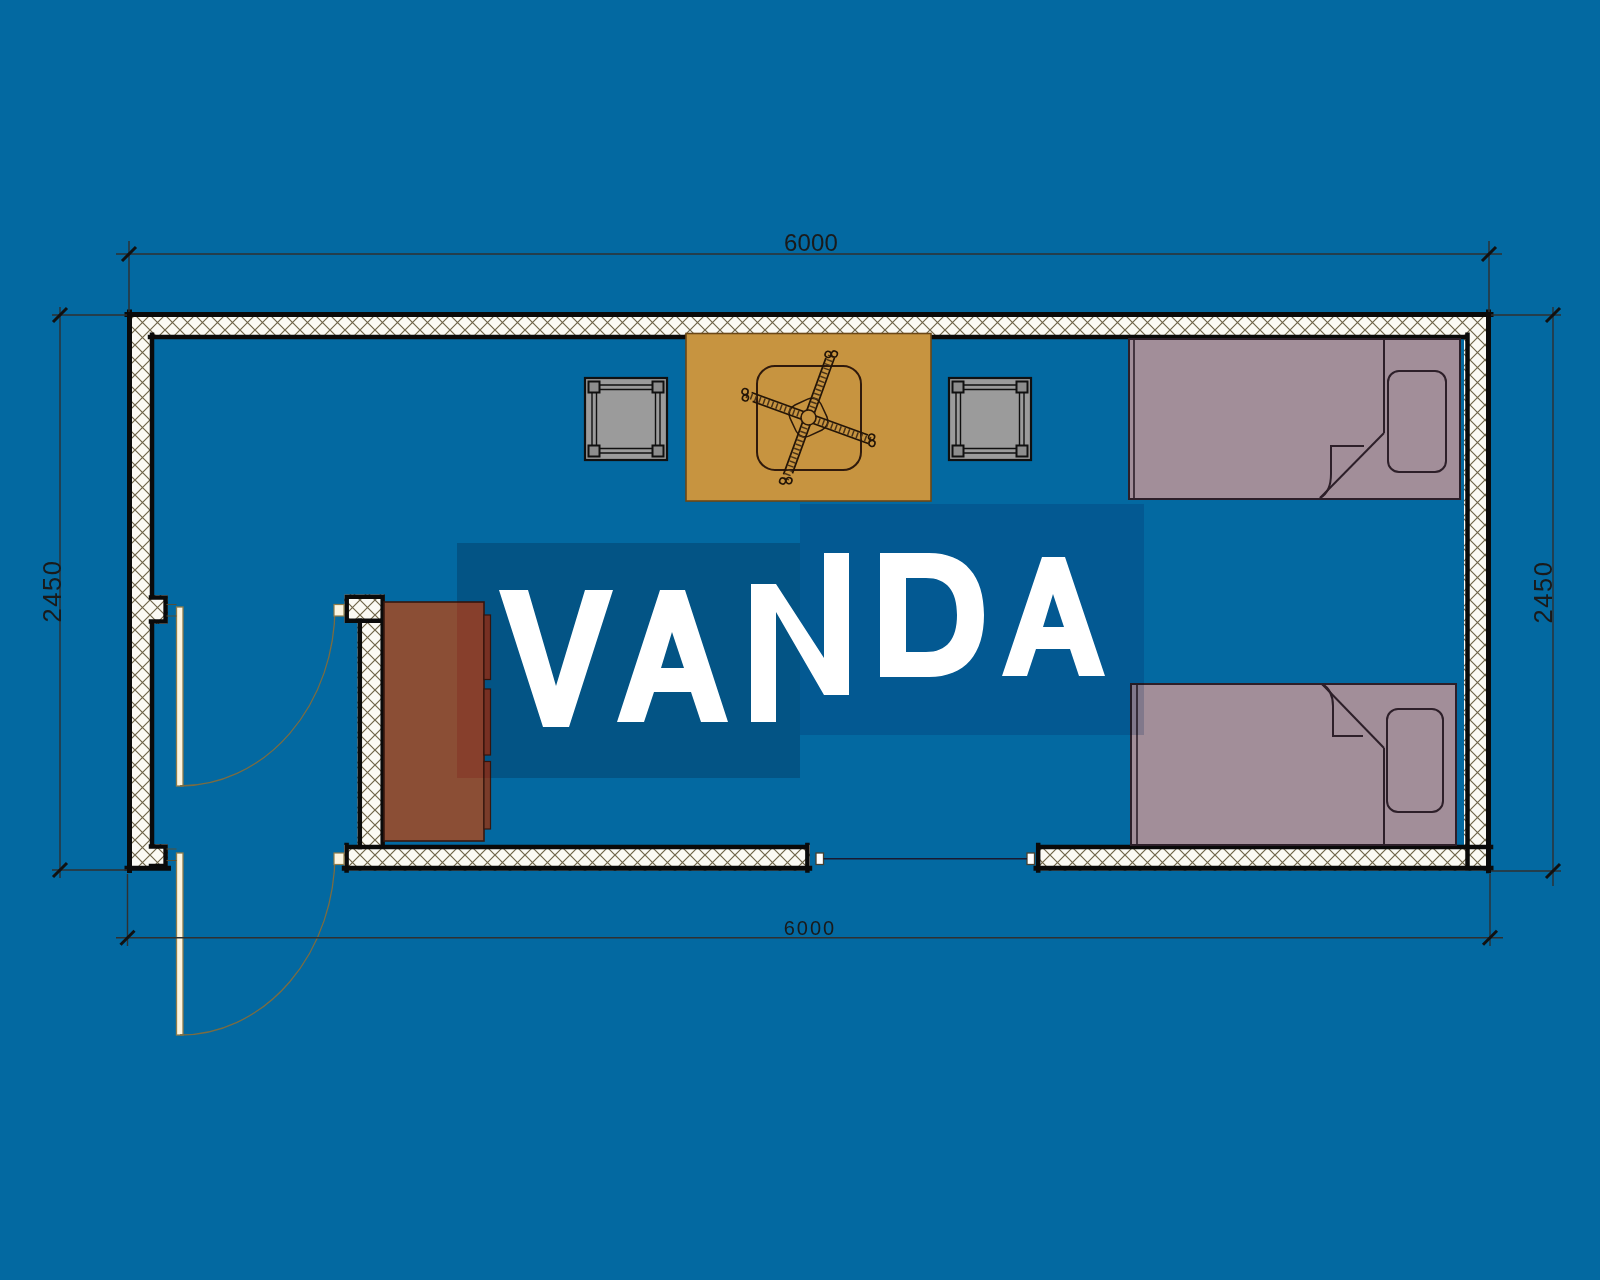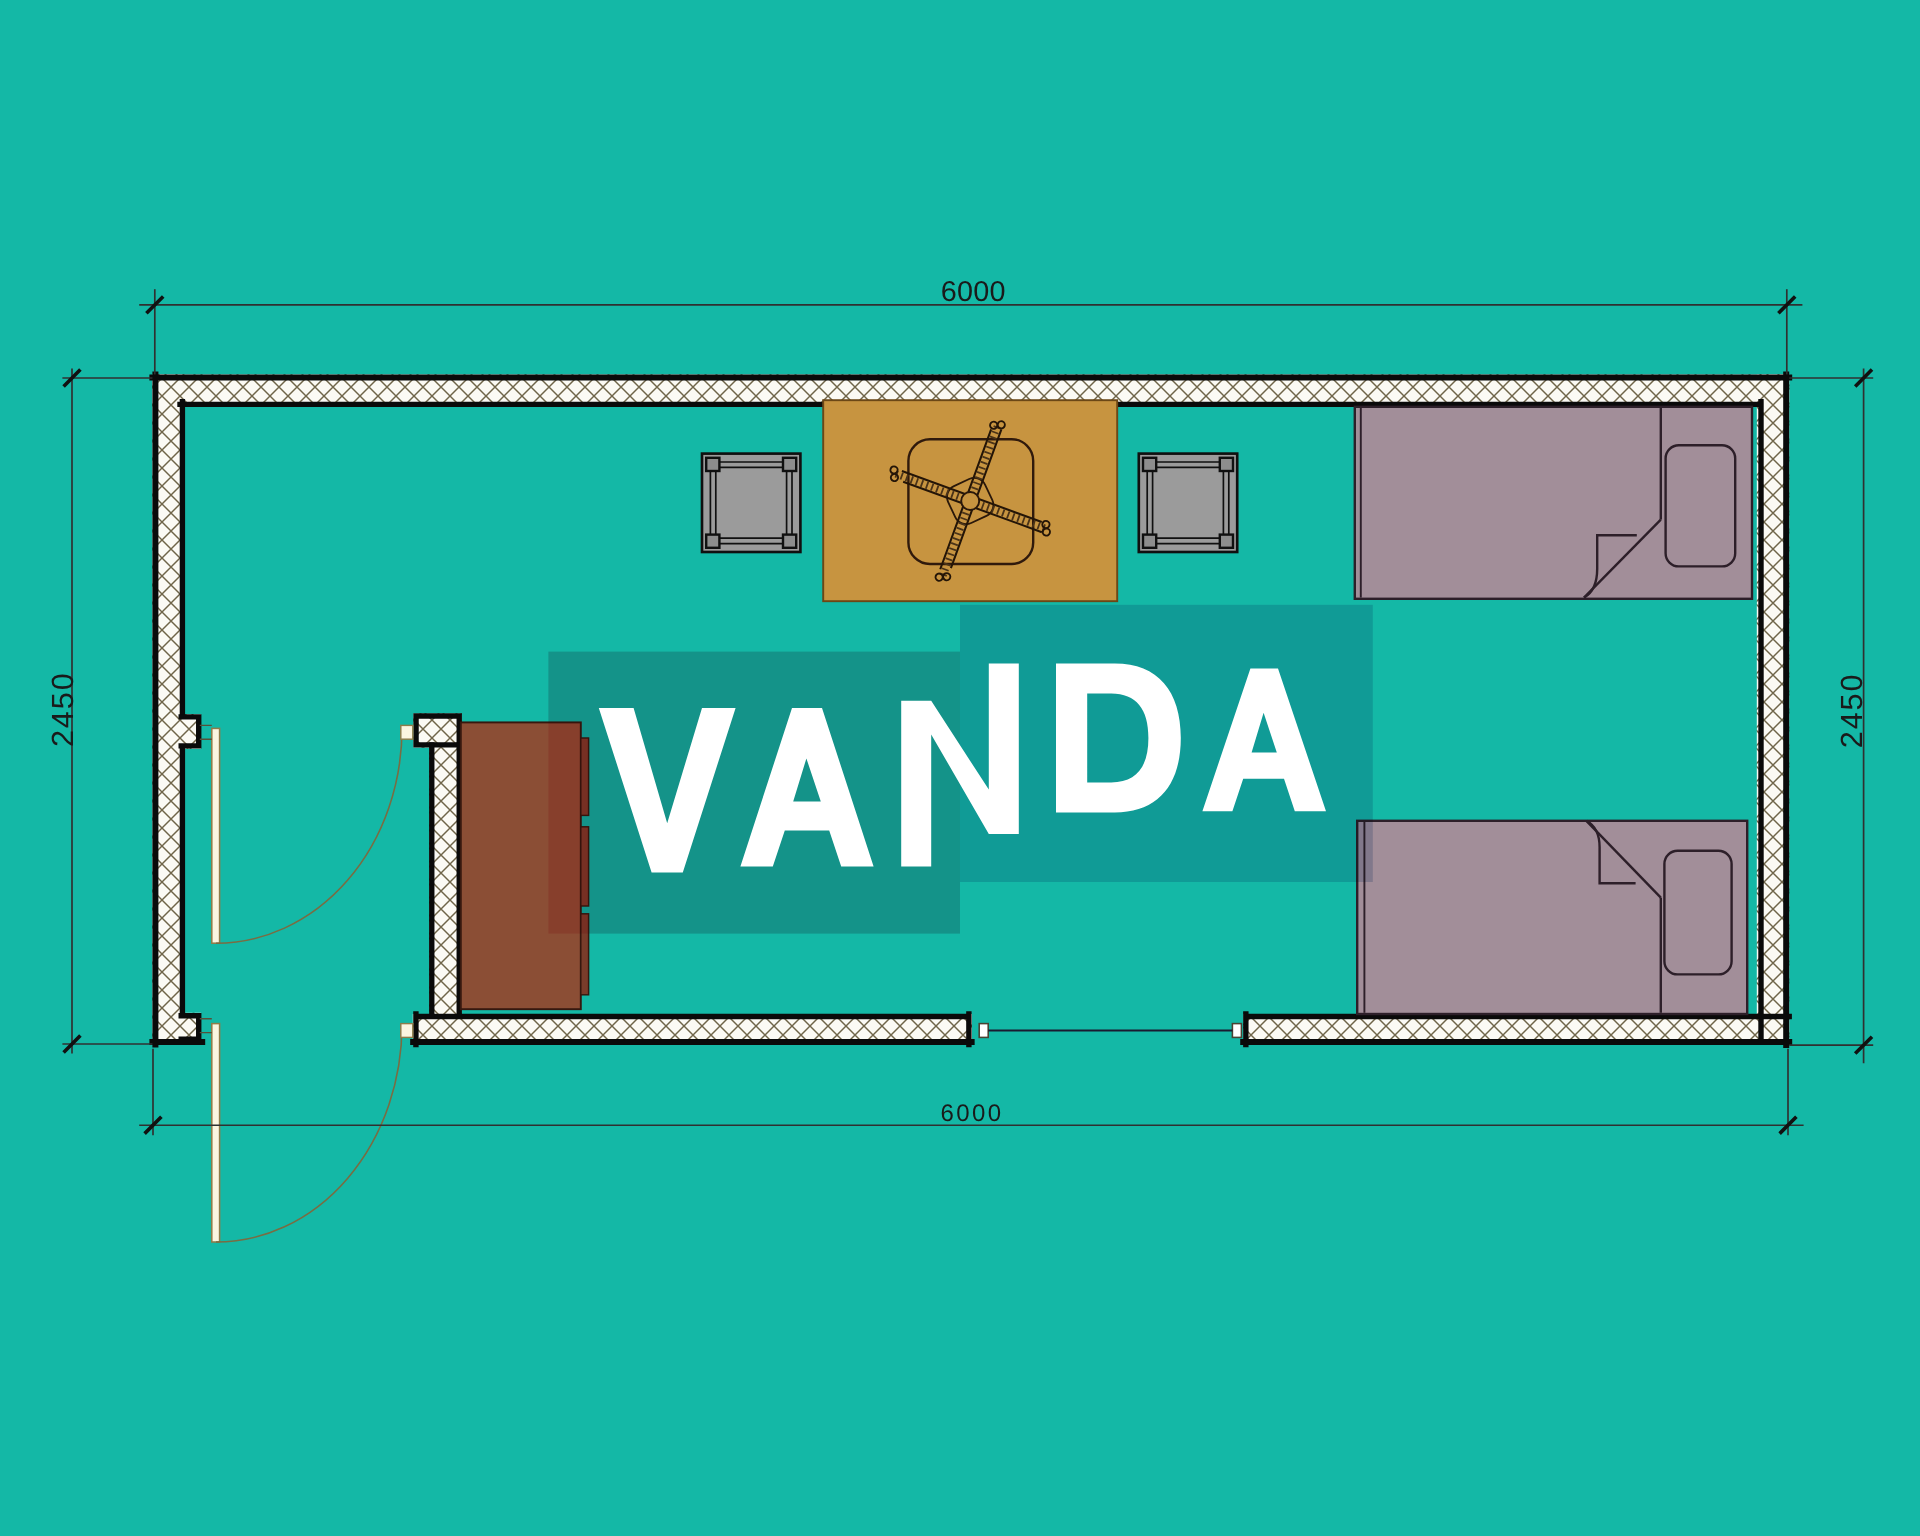--- a/index.html
+++ b/index.html
@@ -1,16 +1,16 @@
 <!DOCTYPE html>
 <html><head>
 <meta charset="utf-8">
 <style>
   html,body{margin:0;padding:0;background:#ffffff;}
-  .page{position:relative;width:1600px;height:1280px;background:#14b8a6;overflow:hidden;
+  .page{position:relative;width:1600px;height:1280px;background:#0369a1;overflow:hidden;
         font-family:"Liberation Sans", sans-serif;}
   svg{position:absolute;left:0;top:0;}
 </style>
 </head>
 <body>
 <div class="page">
 <svg width="1600" height="1280" viewBox="0 0 1600 1280">
 <defs>
   <pattern id="hatch" width="15" height="15" patternUnits="userSpaceOnUse">
     <rect width="15" height="15" fill="#fbfaf4"></rect>

